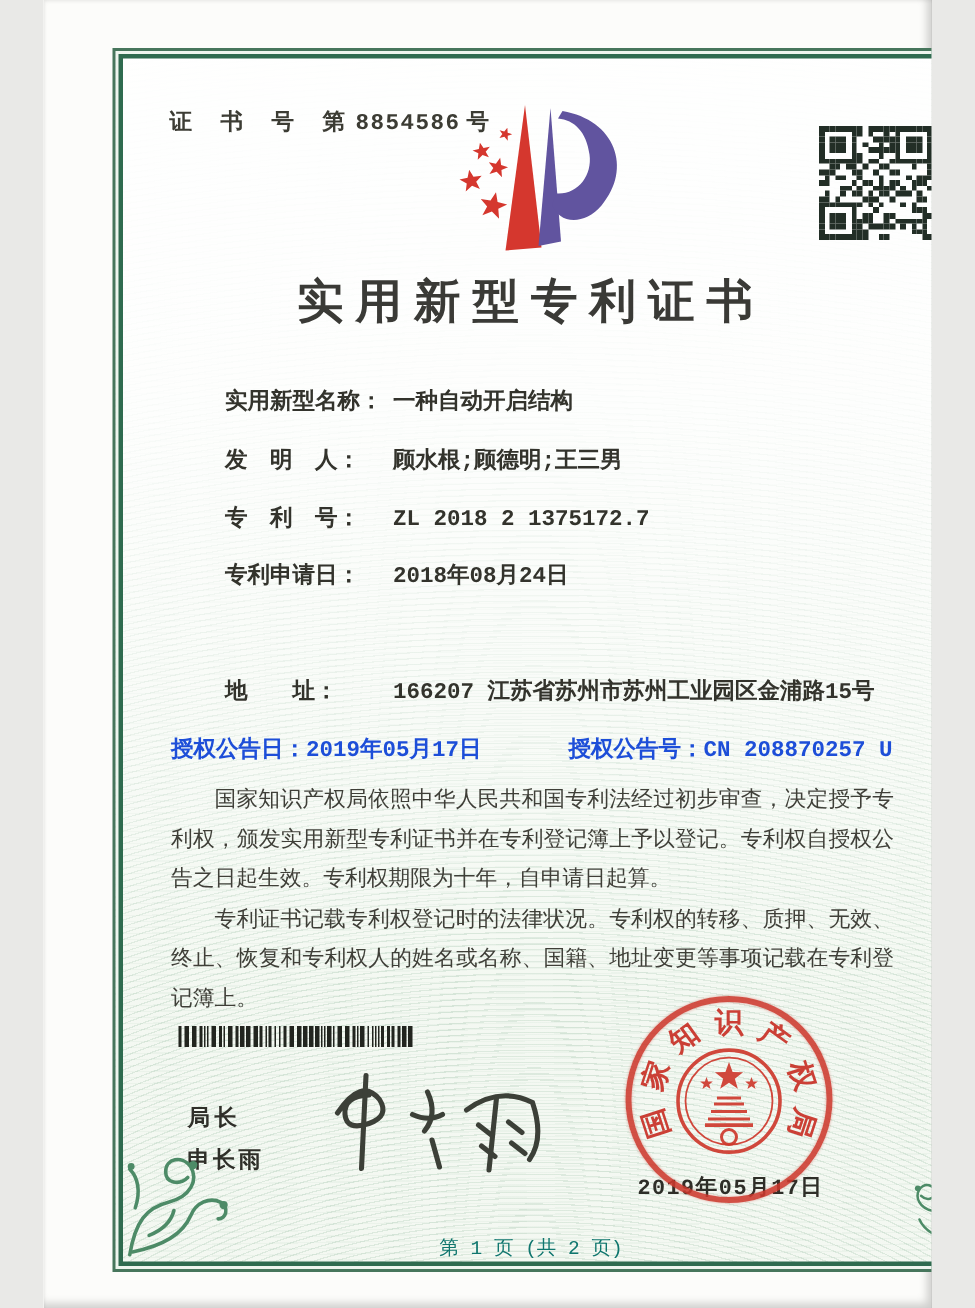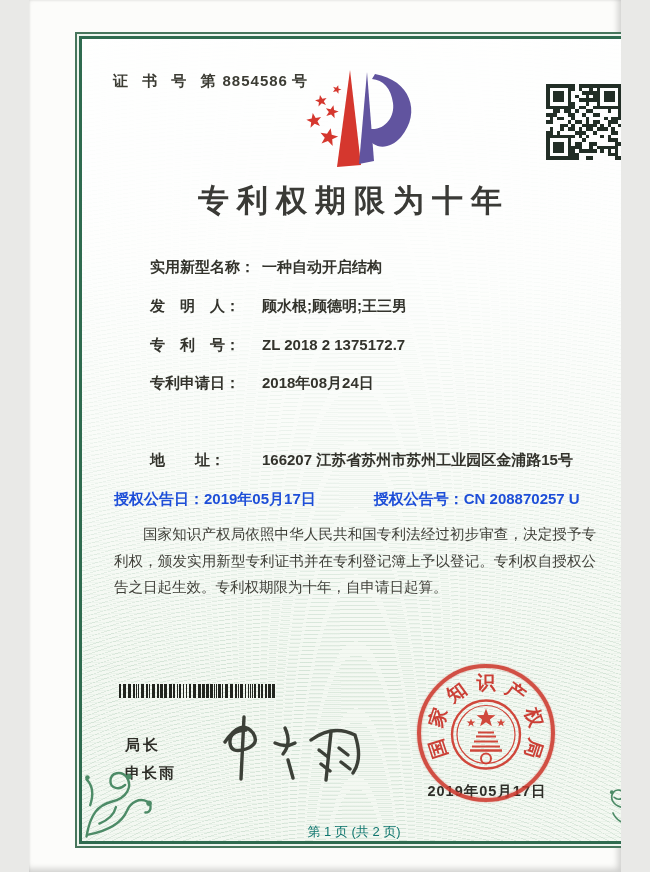--- a/index.html
+++ b/index.html
@@ -1,20 +1,20 @@
 <!DOCTYPE html>
 <html><head>
 <meta charset="utf-8">
 <style>
   html,body{margin:0;padding:0;background:#e9e9e7;}
   .page{
     position:relative; width:592px; height:872px; margin:0 auto;
     background:#fcfcfa;
     box-shadow:inset -3px -3px 6px rgba(0,0,0,.18), inset 1px 1px 2px rgba(0,0,0,.05);
-    font-family:Liberation Sans, sans-serif;
+    font-family:Liberation Mono, monospace;
     color:#38382f; overflow:hidden;
   }
   
   .frame{
     position:absolute; left:46px; top:32px; width:558px; height:812px;
     border:2px solid #47765c;
     box-shadow:inset 0 0 0 2px #eef5ee, inset 0 0 0 5px #2f6b4f;
     background-color:#f3f8f1;
     background-image:
       linear-gradient(180deg, rgba(255,255,255,.97) 0%, rgba(255,255,255,.88) 28%, rgba(255,255,255,.45) 55%, rgba(255,255,255,.05) 78%),
@@ -536,21 +536,21 @@
       <i></i>
       <i></i>
       <i></i>
       <i></i>
       <i></i>
       <i></i>
       <i class="d"></i>
       <i class="d"></i>
     </div>
 
-  <div class="abs title">专利权期限为十年</div>
+  <div class="abs title">实用新型专利证书</div>
 
   <div class="abs field f1">
     <span class="lbl">实用新型名称：</span><span>一种自动开启结构</span>
   </div>
   <div class="abs field f2">
     <span class="lbl">发　明　人：</span><span>顾水根;顾德明;王三男</span>
   </div>
   <div class="abs field f3">
     <span class="lbl">专　利　号：</span><span>ZL 2018 2 1375172.7</span>
   </div>
@@ -560,20 +560,21 @@
   <div class="abs field f6">
     <span class="lbl">地　　址：</span><span>166207 江苏省苏州市苏州工业园区金浦路15号</span>
   </div>
 
   <div class="abs grant">
     <span>授权公告日：</span><span>2019年05月17日</span><span class="pair2">授权公告号：</span><span>CN 208870257 U</span>
   </div>
 
   <div class="abs body-text">
     <p>国家知识产权局依照中华人民共和国专利法经过初步审查，决定授予专利权，颁发实用新型专利证书并在专利登记簿上予以登记。专利权自授权公告之日起生效。专利权期限为十年，自申请日起算。</p>
+    <p>专利证书记载专利权登记时的法律状况。专利权的转移、质押、无效、终止、恢复和专利权人的姓名或名称、国籍、地址变更等事项记载在专利登记簿上。</p>
   </div>
 
   <div class="abs barcode"><i style="width:2px;margin-right:2px"></i><i style="width:3px;margin-right:2px"></i><i style="width:3px;margin-right:2px"></i><i style="width:2px;margin-right:1px"></i><i style="width:1px;margin-right:1px"></i><i style="width:1px;margin-right:2px"></i><i style="width:3px;margin-right:2px"></i><i style="width:2px;margin-right:1px"></i><i style="width:1px;margin-right:2px"></i><i style="width:3px;margin-right:2px"></i><i style="width:2px;margin-right:1px"></i><i style="width:3px;margin-right:1px"></i><i style="width:3px;margin-right:2px"></i><i style="width:3px;margin-right:1px"></i><i style="width:2px;margin-right:2px"></i><i style="width:1px;margin-right:1px"></i><i style="width:2px;margin-right:2px"></i><i style="width:1px;margin-right:2px"></i><i style="width:1px;margin-right:2px"></i><i style="width:2px;margin-right:2px"></i><i style="width:3px;margin-right:2px"></i><i style="width:3px;margin-right:1px"></i><i style="width:3px;margin-right:1px"></i><i style="width:3px;margin-right:1px"></i><i style="width:3px;margin-right:1px"></i><i style="width:1px;margin-right:1px"></i><i style="width:1px;margin-right:1px"></i><i style="width:3px;margin-right:1px"></i><i style="width:1px;margin-right:2px"></i><i style="width:3px;margin-right:2px"></i><i style="width:3px;margin-right:2px"></i><i style="width:2px;margin-right:1px"></i><i style="width:1px;margin-right:1px"></i><i style="width:3px;margin-right:2px"></i><i style="width:1px;margin-right:2px"></i><i style="width:1px;margin-right:1px"></i><i style="width:1px;margin-right:1px"></i><i style="width:1px;margin-right:1px"></i><i style="width:2px;margin-right:2px"></i><i style="width:2px;margin-right:1px"></i><i style="width:2px;margin-right:2px"></i><i style="width:2px;margin-right:1px"></i><i style="width:3px;margin-right:1px"></i><i style="width:3px;margin-right:1px"></i></div>
 
   <div class="abs signer-title">局长</div>
   <div class="abs signer-name">申长雨</div>
   <div class="abs sig">
     <svg width="172" height="90" viewBox="0 0 172 90" fill="none" stroke="#3c4038" stroke-width="3.4" stroke-linecap="round">
       <path d="M16,32 q16,-24 28,-9 q7,11 -7,16 q-15,5 -16,-6 q-1,-12 16,-13"></path>
       <path d="M35,7 l-3,62"></path>

